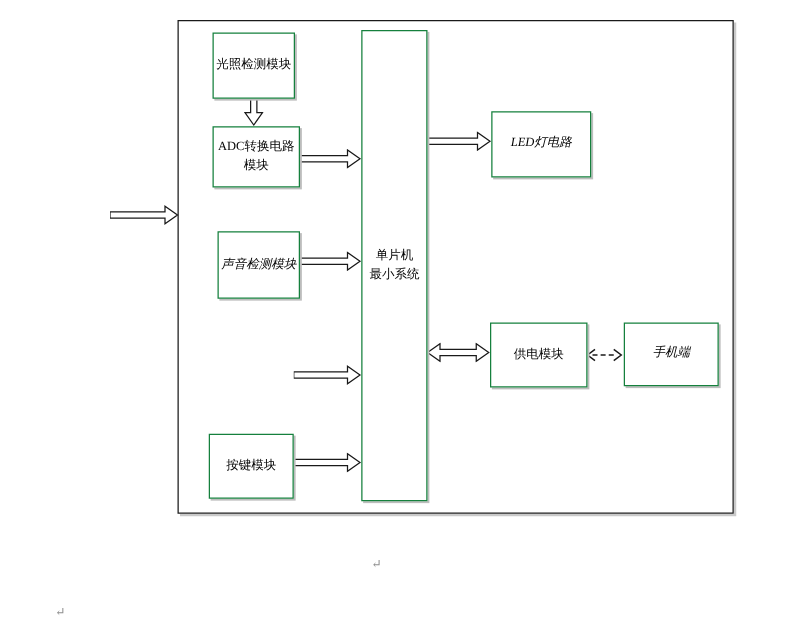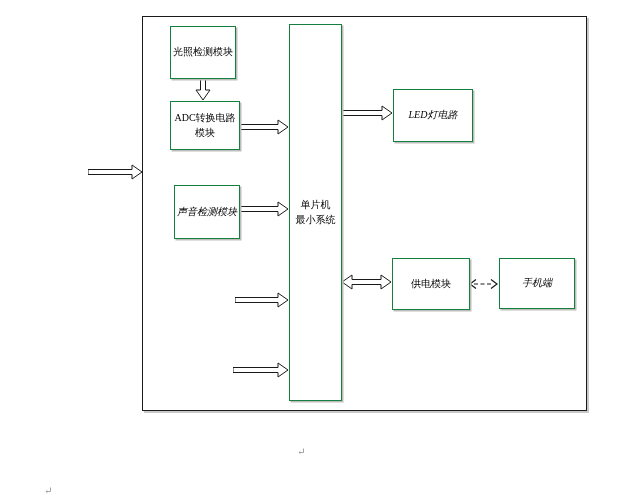--- a/index.html
+++ b/index.html
@@ -39,20 +39,23 @@
 
   <div class="box" style="left:170px; top:101px; width:66px; height:47px; padding:0 1px;">
     <span>ADC转换电路模块</span>
   </div>
 
   <div class="box" style="left:174px; top:185px; width:64px; height:52px;font-style:italic;">
     <span>声音检测模块</span>
   </div>
 
 
+  <div class="box" style="left:167px; top:347px; width:66px; height:50px;">
+    <span>按键模块</span>
+  </div>
 
   <div class="box" style="left:289px; top:24px; width:51px; height:375px;">
     <span>单片机
 最小系统</span>
   </div>
 
   <div class="box" style="left:393px; top:89px; width:78px; height:51px;font-style:italic;">
     <span>LED灯电路</span>
   </div>
 

